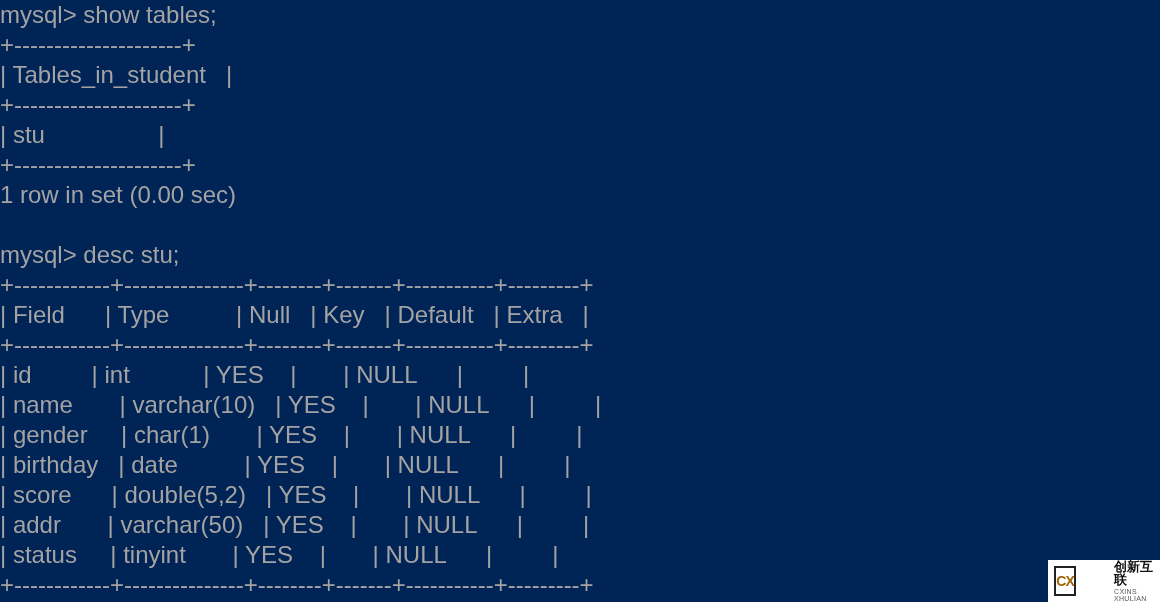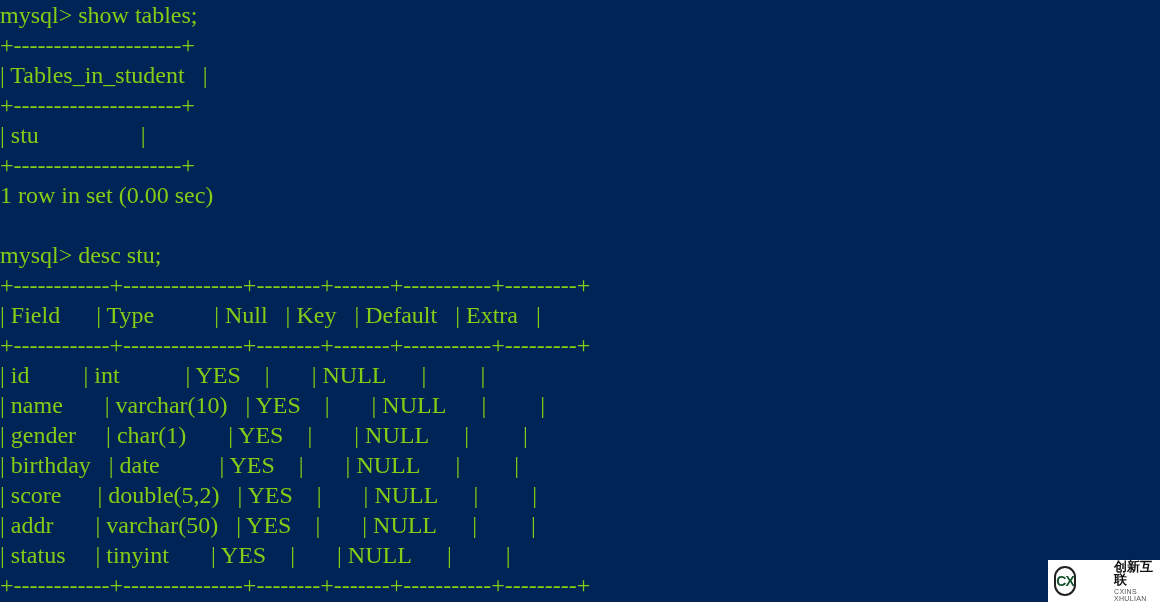--- a/index.html
+++ b/index.html
@@ -6,51 +6,51 @@
     margin: 0;
     padding: 0;
     width: 1160px;
     height: 602px;
     background: #012456;
     overflow: hidden;
   }
   pre.terminal {
     margin: 0;
     padding: 0 0 0 0;
-    font-family: Liberation Serif, serif;
+    font-family: Liberation Sans, sans-serif;
     font-size: 24px;
     line-height: 30px;
-    color: #84cc16;
+    color: #a3a3a3;
     white-space: pre;
     letter-spacing: 0px;
   }
   .watermark {
     position: absolute;
     right: 0;
     bottom: 0;
     width: 112px;
     height: 42px;
     background: #ffffff;
     display: flex;
     align-items: center;
     padding: 0 6px 0 6px;
     box-sizing: border-box;
     font-family: "Microsoft YaHei", Arial, sans-serif;
   }
   .watermark .logo {
     width: 26px;
     height: 26px;
     border: 2px solid #222;
-    border-radius: 12px;
+    border-radius: 0;
     display: flex;
     align-items: center;
     justify-content: center;
     font-size: 14px;
     font-weight: 700;
-    color: #14532d;
+    color: #a16207;
     margin-right: 6px;
     letter-spacing: -1px;
   }
   .watermark .txt {
     display: flex;
     flex-direction: column;
     line-height: 1;
     margin-left: 32px;
   }
   .watermark .txt .cn {

